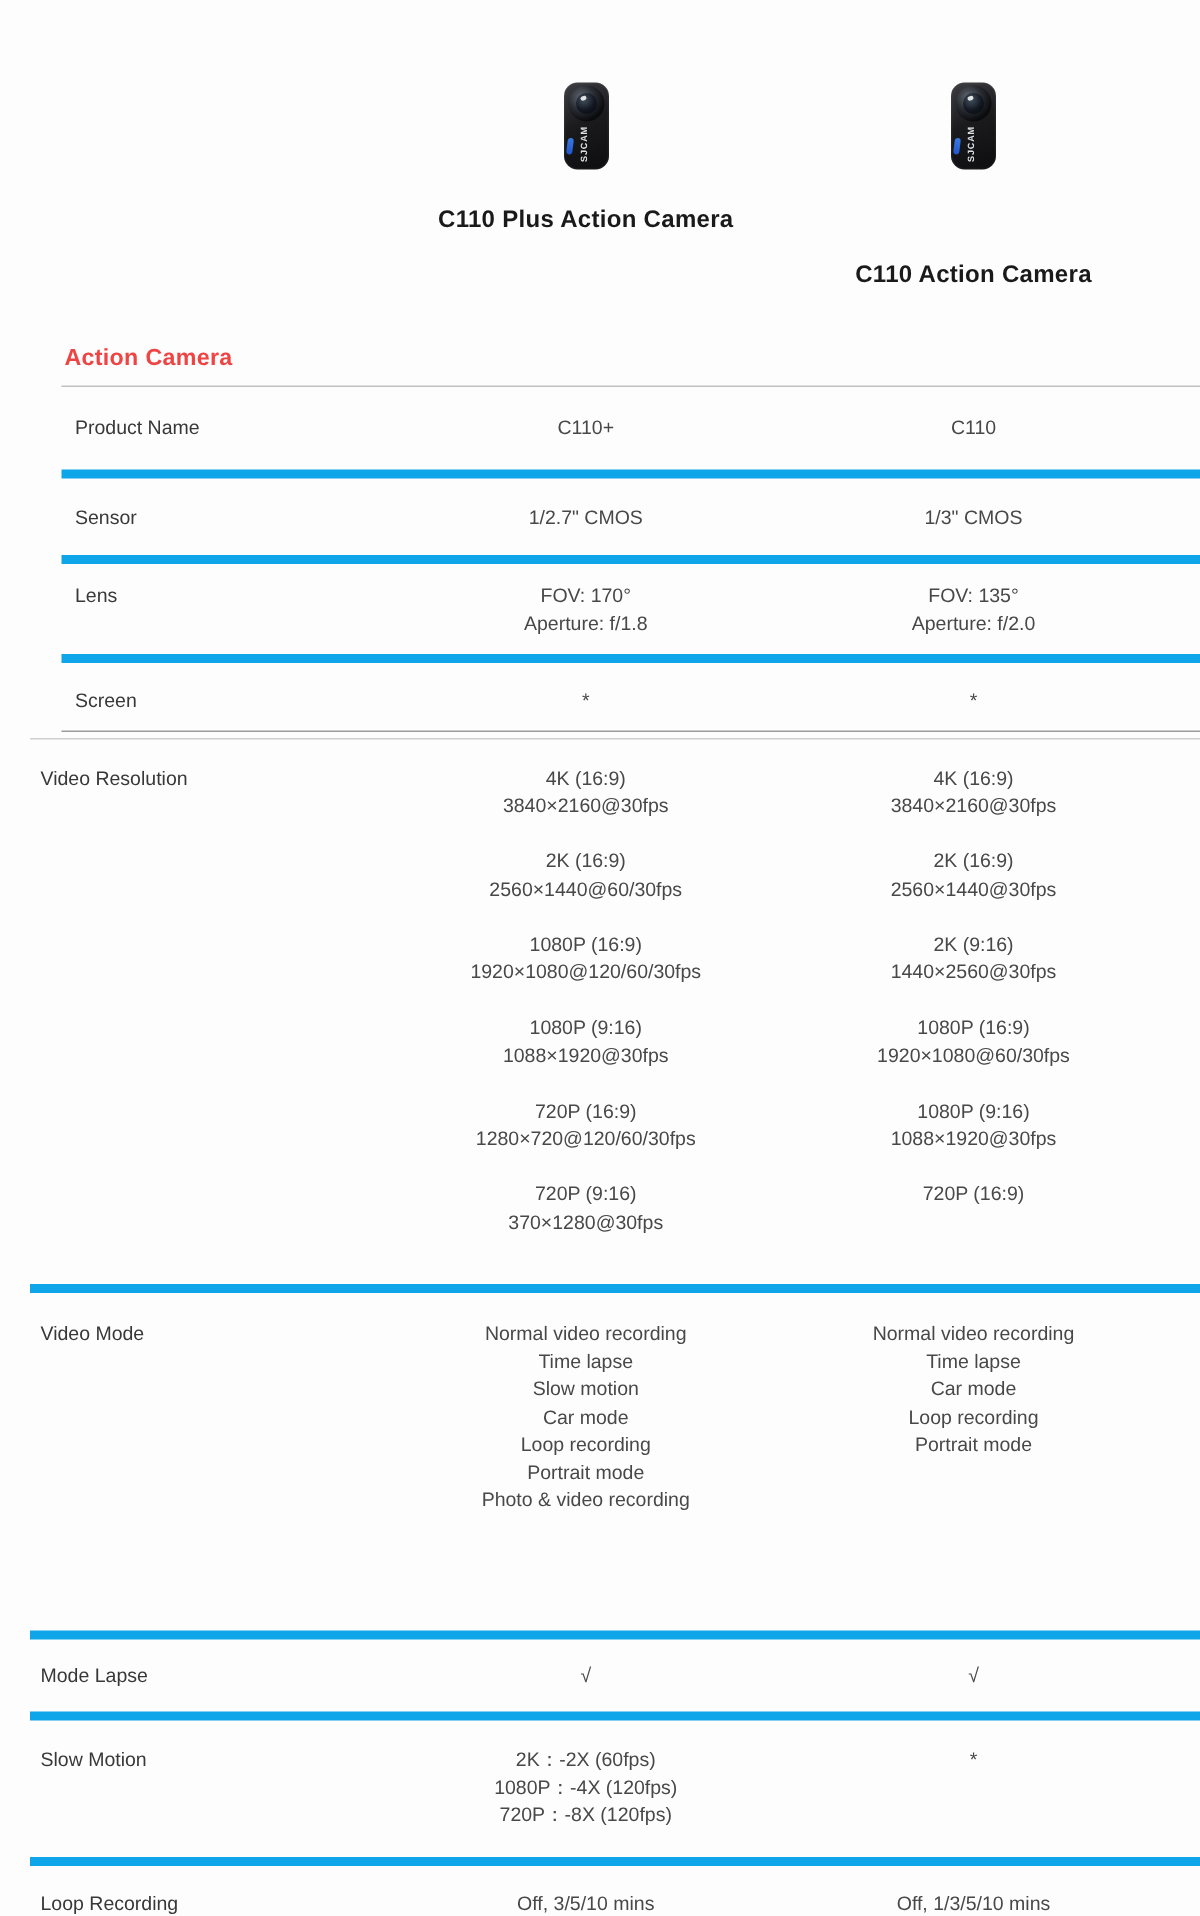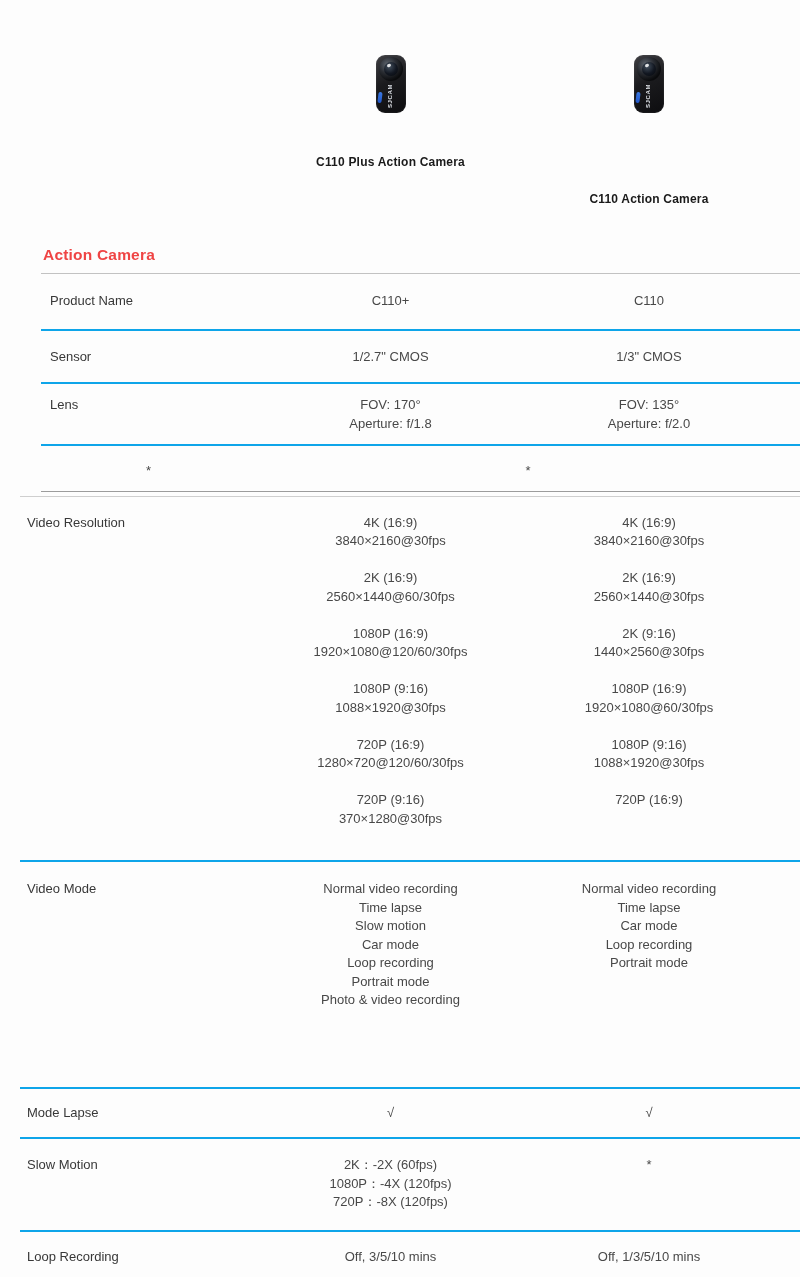--- a/index.html
+++ b/index.html
@@ -11,21 +11,21 @@
     position:relative;
   }
 
   
   .products-row { display:flex; padding-top:55px; margin-left:41px; }
   .products-row .spacer-cell { width:242px; }
   .product-col { display:flex; flex-direction:column; align-items:center; }
   .product-col.c1 { width:215px; }
   .product-col.c2 { width:302px;gap:37px; }
   .product-caption {
-    margin-top:42px; font-size:12px; font-weight:bold; color:#1a1a1a;
+    margin-top:26px; font-size:16px; font-weight:bold; color:#1a1a1a;
     letter-spacing:.2px; text-align:center; line-height:15px;
   }
 
   
   .camera { width:34px; height:58px; position:relative; }
   .cam-body {
     width:30px; height:58px; margin:0 auto; position:relative; overflow:hidden;
     background:linear-gradient(155deg,#3e3e42 0%,#1b1b1e 45%,#0d0d0f 100%);
     border-radius:9px;
     box-shadow:inset 0 0 2px rgba(255,255,255,.15);
@@ -54,21 +54,21 @@
 
   
   .table1 { margin-left:41px; }
   .section-title {
     margin-top:38px; font-size:15.5px; font-weight:bold; color:#ef4444;
     line-height:20px; padding:0 0 8px 2px; letter-spacing:.2px;
     border-bottom:1px solid #c2c2c2;
   }
 
   
-  .row { display:flex; border-bottom:2px solid #0ea5e9; }
+  .row { display:flex; border-bottom:6px solid #0ea5e9; }
   .cell { font-size:13px; line-height:18.5px; }
   .cell.label { color:#383838; }
   .cell.val { text-align:center; color:#484848; }
   .cell .spacer { height:18.5px; }
 
   .table1 .cell.label { width:242px; padding-left:9px; }
   .table1 .cell.val.col1 { width:215px; }
   .table1 .cell.val.col2 { flex:1; }
   .table1 .row.r-product { padding:18px 0 18px 0; }
   .table1 .row.r-sensor  { padding:17px 0 16px 0; }
@@ -149,20 +149,21 @@
         <div class="cell val col1">
           <div class="line">FOV: 170°</div>
           <div class="line">Aperture: f/1.8</div>
         </div>
         <div class="cell val col2">
           <div class="line">FOV: 135°</div>
           <div class="line">Aperture: f/2.0</div>
         </div>
       </div>
       <div class="row r-screen">
+        <div class="cell label">Screen</div>
         <div class="cell val col1">
           <div class="line">*</div>
         </div>
         <div class="cell val col2">
           <div class="line">*</div>
         </div>
       </div>
     </div>
 </section>
 

